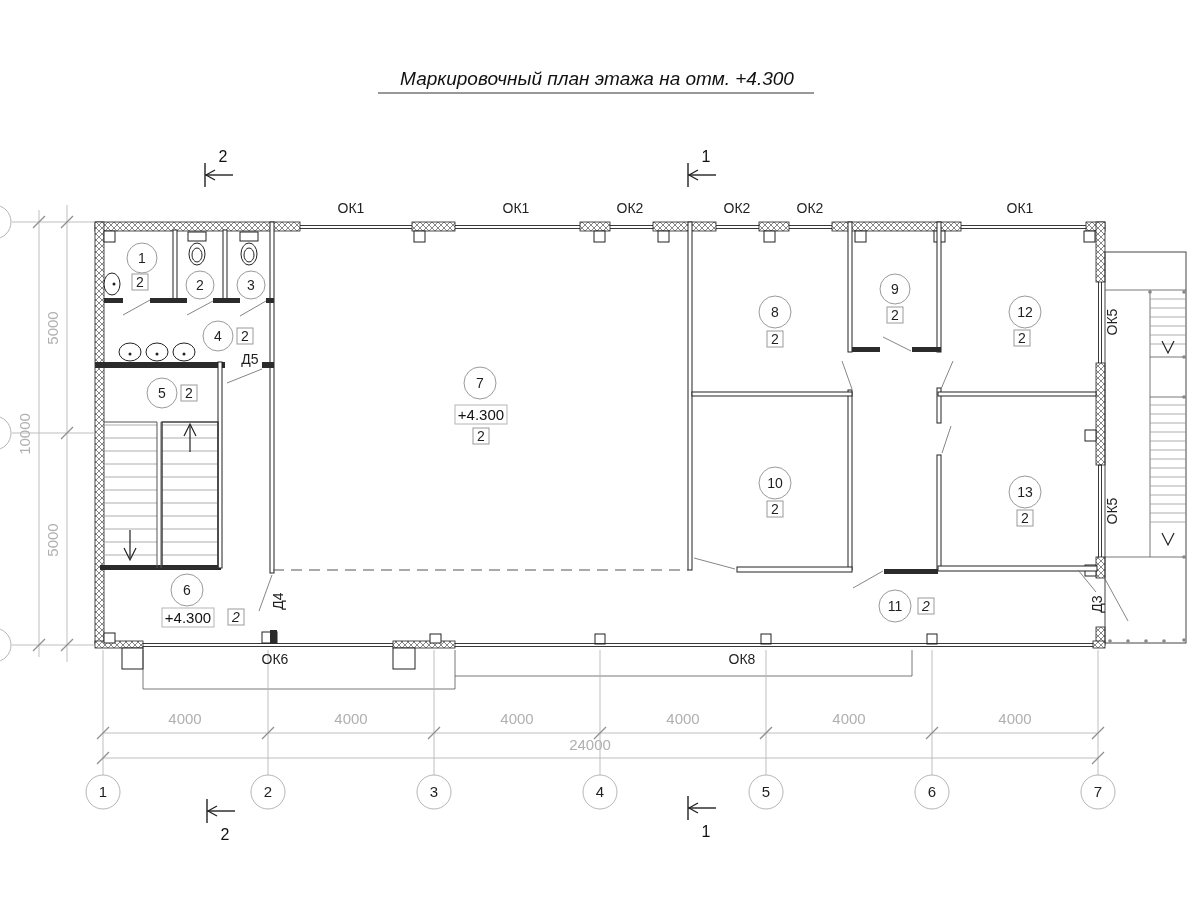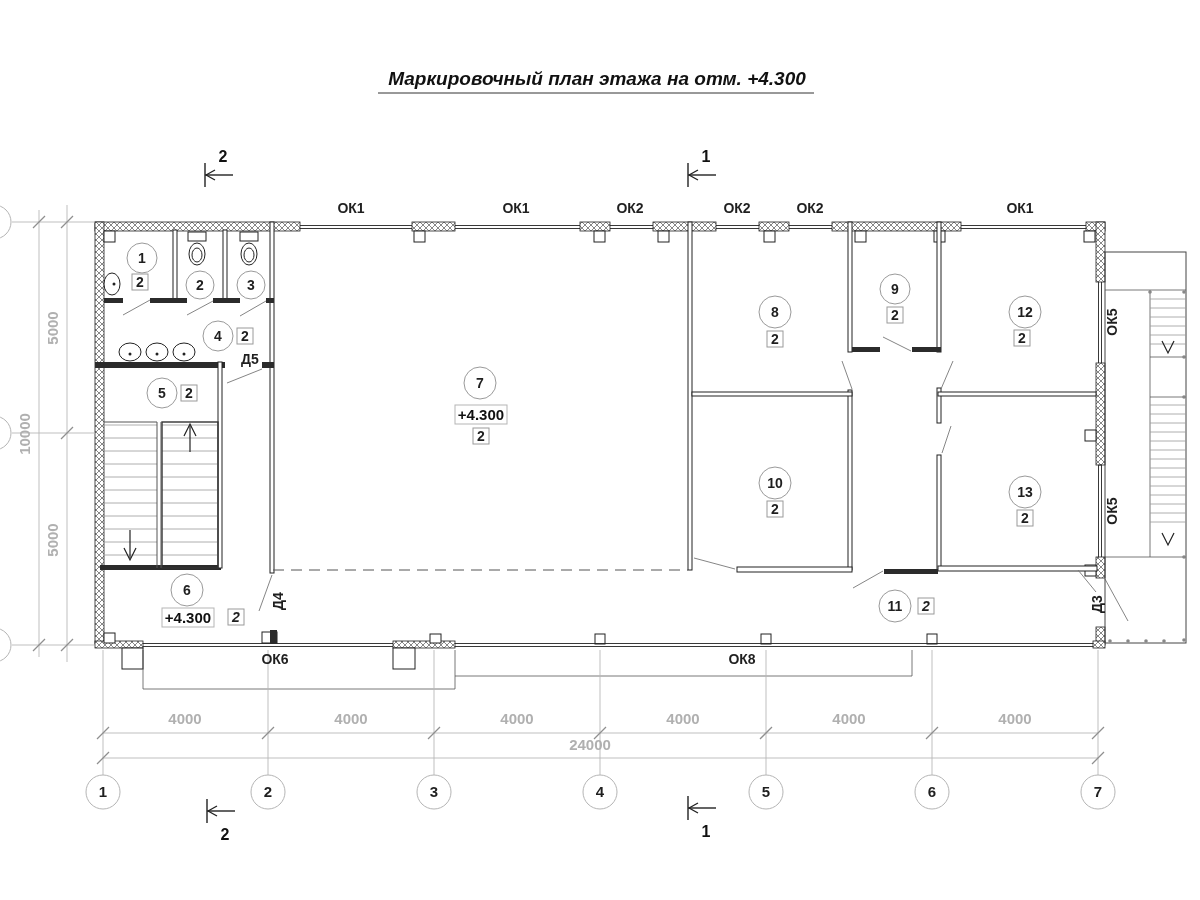--- a/index.html
+++ b/index.html
@@ -1,16 +1,16 @@
 <!DOCTYPE html>
 <html><head>
 <meta charset="utf-8">
 <style>
   html,body{margin:0;padding:0;background:#fff;}
-  .stage{width:1200px;height:900px;position:relative;background:#fff;font-family:"Liberation Sans",sans-serif;font-weight:bold;}
+  .stage{width:1200px;height:900px;position:relative;background:#fff;font-family:"Liberation Sans",sans-serif;}
   svg text{font-family:"Liberation Sans",sans-serif;}
   .w-h{fill:url(#hatch);stroke:#222;stroke-width:.8;}
   .w-s{fill:#2b2b2b;stroke:none;}
   .w-d{fill:#fff;stroke:#222;stroke-width:1;}
   .tab{fill:#fff;stroke:#222;stroke-width:1;}
   .ln-thin{stroke:#555;stroke-width:.8;fill:none;}
   .swing{stroke:#777;stroke-width:.9;fill:none;}
   .glass{stroke:#222;stroke-width:.9;fill:none;}
   .dash{stroke:#555;stroke-width:1;stroke-dasharray:11 7;fill:none;}
   .dim-ln{stroke:#b8b8b8;stroke-width:.9;fill:none;}

